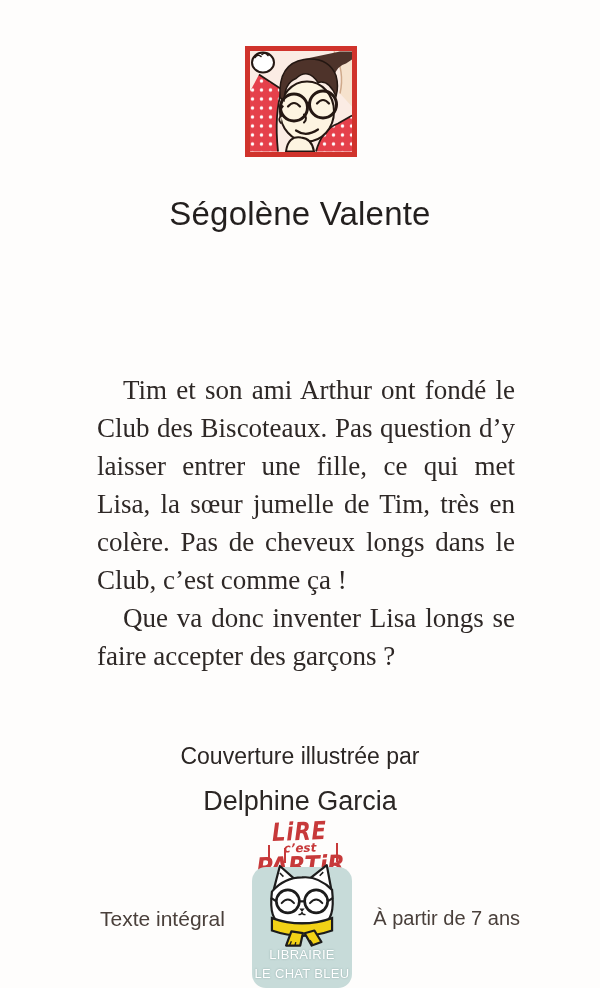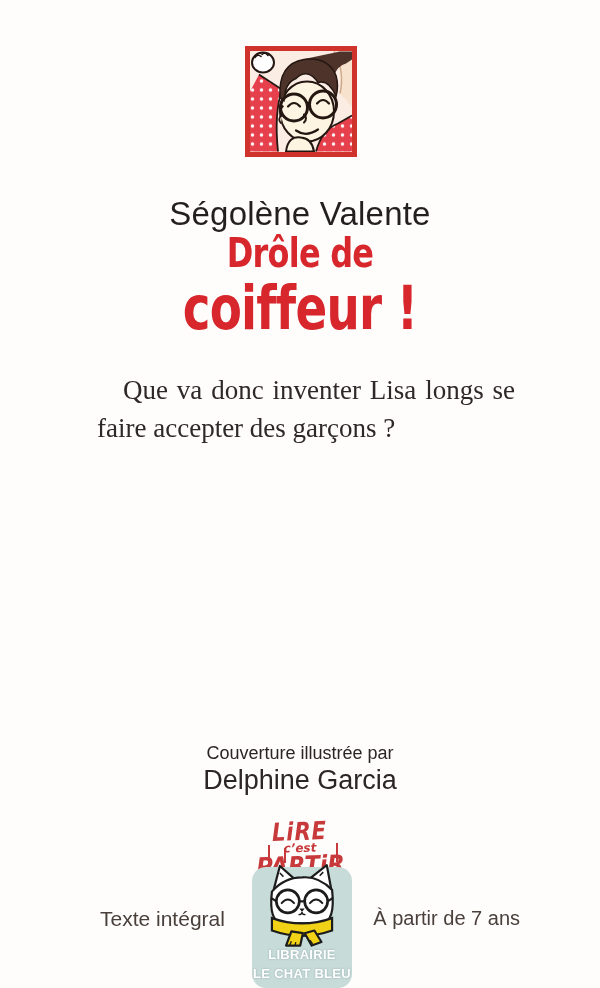--- a/index.html
+++ b/index.html
@@ -29,22 +29,22 @@
   .title-line2{font-size:60px;}
   
   .synopsis{
     position:absolute;left:97px;top:371px;width:418px;
     font-family:"Liberation Serif","DejaVu Serif",serif;
     font-size:27px;line-height:38px;color:#2e2826;text-align:justify;
   }
   .synopsis p{margin:0;text-indent:26px;}
   
   .credits{position:absolute;left:0;top:743px;width:100%;text-align:center;color:#2b2624;}
-  .credits-label{font-size:18px;}
-  .credits-name{font-size:27px;margin-top:1px;}
+  .credits-label{font-size:23px;}
+  .credits-name{font-size:27px;margin-top:16px;}
   
   .publisher-logo{
     position:absolute;left:0;top:819px;width:100%;text-align:center;
     color:#c7393a;font-family:"DejaVu Sans",sans-serif;font-weight:700;font-style:italic;
     transform:rotate(-2deg);line-height:1;z-index:1;
   }
   .logo-l1{font-size:25px;letter-spacing:1px;transform:scaleX(.85);}
   .logo-l2{font-size:12px;margin:-2px 0 0 0;letter-spacing:0;}
   .logo-l3{font-size:25px;letter-spacing:0;margin-top:-1px;transform:scaleX(.9);}
   .drip{position:absolute;width:2px;background:#c7393a;z-index:1;}
@@ -52,21 +52,21 @@
   .drip2{left:284px;top:848px;height:15px;}
   .drip3{left:336px;top:843px;height:19px;}
   
   .sticker{
     position:absolute;left:252px;top:867px;width:100px;height:121px;
     background:#c7dbd9;border-radius:14px;z-index:2;
   }
   .sticker svg{position:absolute;left:4px;top:-6px;width:92px;height:86px;}
   .sticker-text{position:absolute;left:0;bottom:5px;width:100%;text-align:center;}
   .sticker-line{
-    color:#ffffff;font-weight:700;font-size:13px;line-height:19px;
+    color:#ffffff;font-weight:400;font-size:13px;line-height:19px;
     letter-spacing:.3px;text-shadow:0 0 2px rgba(130,160,158,.85);
   }
   
   .footer-left{position:absolute;left:100px;top:907px;font-size:21px;color:#4a403b;}
   .footer-right{position:absolute;right:80px;top:907px;font-size:20px;color:#4a403b;}
 </style>
 </head>
 <body>
 
 <div class="cover">
@@ -112,26 +112,23 @@
       <path d="M38,55 Q44,48 50,55" stroke="#241712" stroke-width="2.2" fill="none" stroke-linecap="round"></path>
       <path d="M67,52 Q73,45 79,52" stroke="#241712" stroke-width="2.2" fill="none" stroke-linecap="round"></path>
 
       <path d="M54,63 Q58,67 54,71" stroke="#241712" stroke-width="2" fill="none" stroke-linecap="round"></path>
       <path d="M46,79 Q56,86 68,78" stroke="#241712" stroke-width="2.2" fill="none" stroke-linecap="round"></path>
     </svg>
   </div>
 
   <div class="author">Ségolène Valente</div>
 
-  <div class="title" style="color:#d7262c;">
-    <div class="title-line title-line1">Drôle de</div>
-    <div class="title-line title-line2">coiffeur !</div>
-  </div>
 
   <div class="synopsis">
+    <p>Tim et son ami Arthur ont fondé le Club des Biscoteaux. Pas question d’y laisser entrer une fille, ce qui met Lisa, la sœur jumelle de Tim, très en colère. Pas de cheveux longs dans le Club, c’est comme ça !</p>
     <p>Que va donc inventer Lisa longs se faire accepter des garçons ?</p>
   </div>
 
   <div class="credits">
     <div class="credits-label">Couverture illustrée par</div>
     <div class="credits-name">Delphine Garcia</div>
   </div>
 
   <div class="publisher-logo">
     <div class="logo-l1">LiRE</div>

